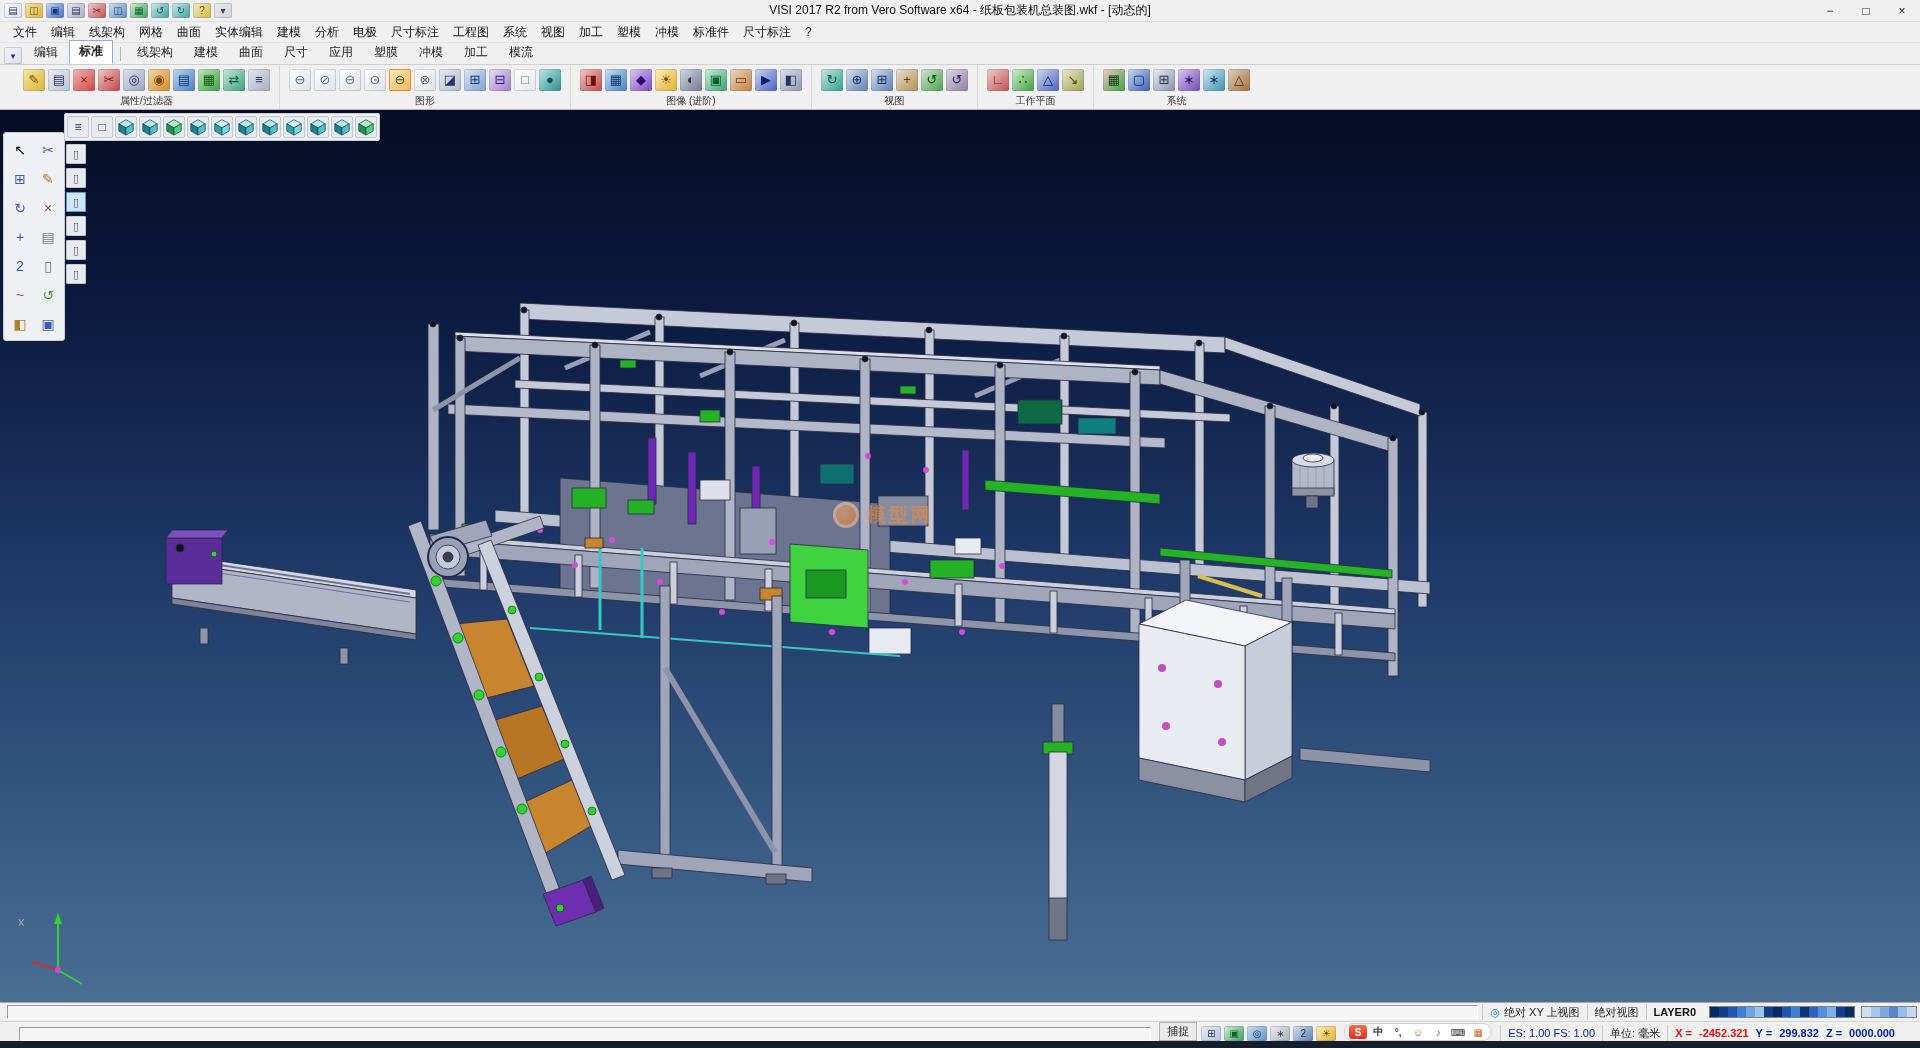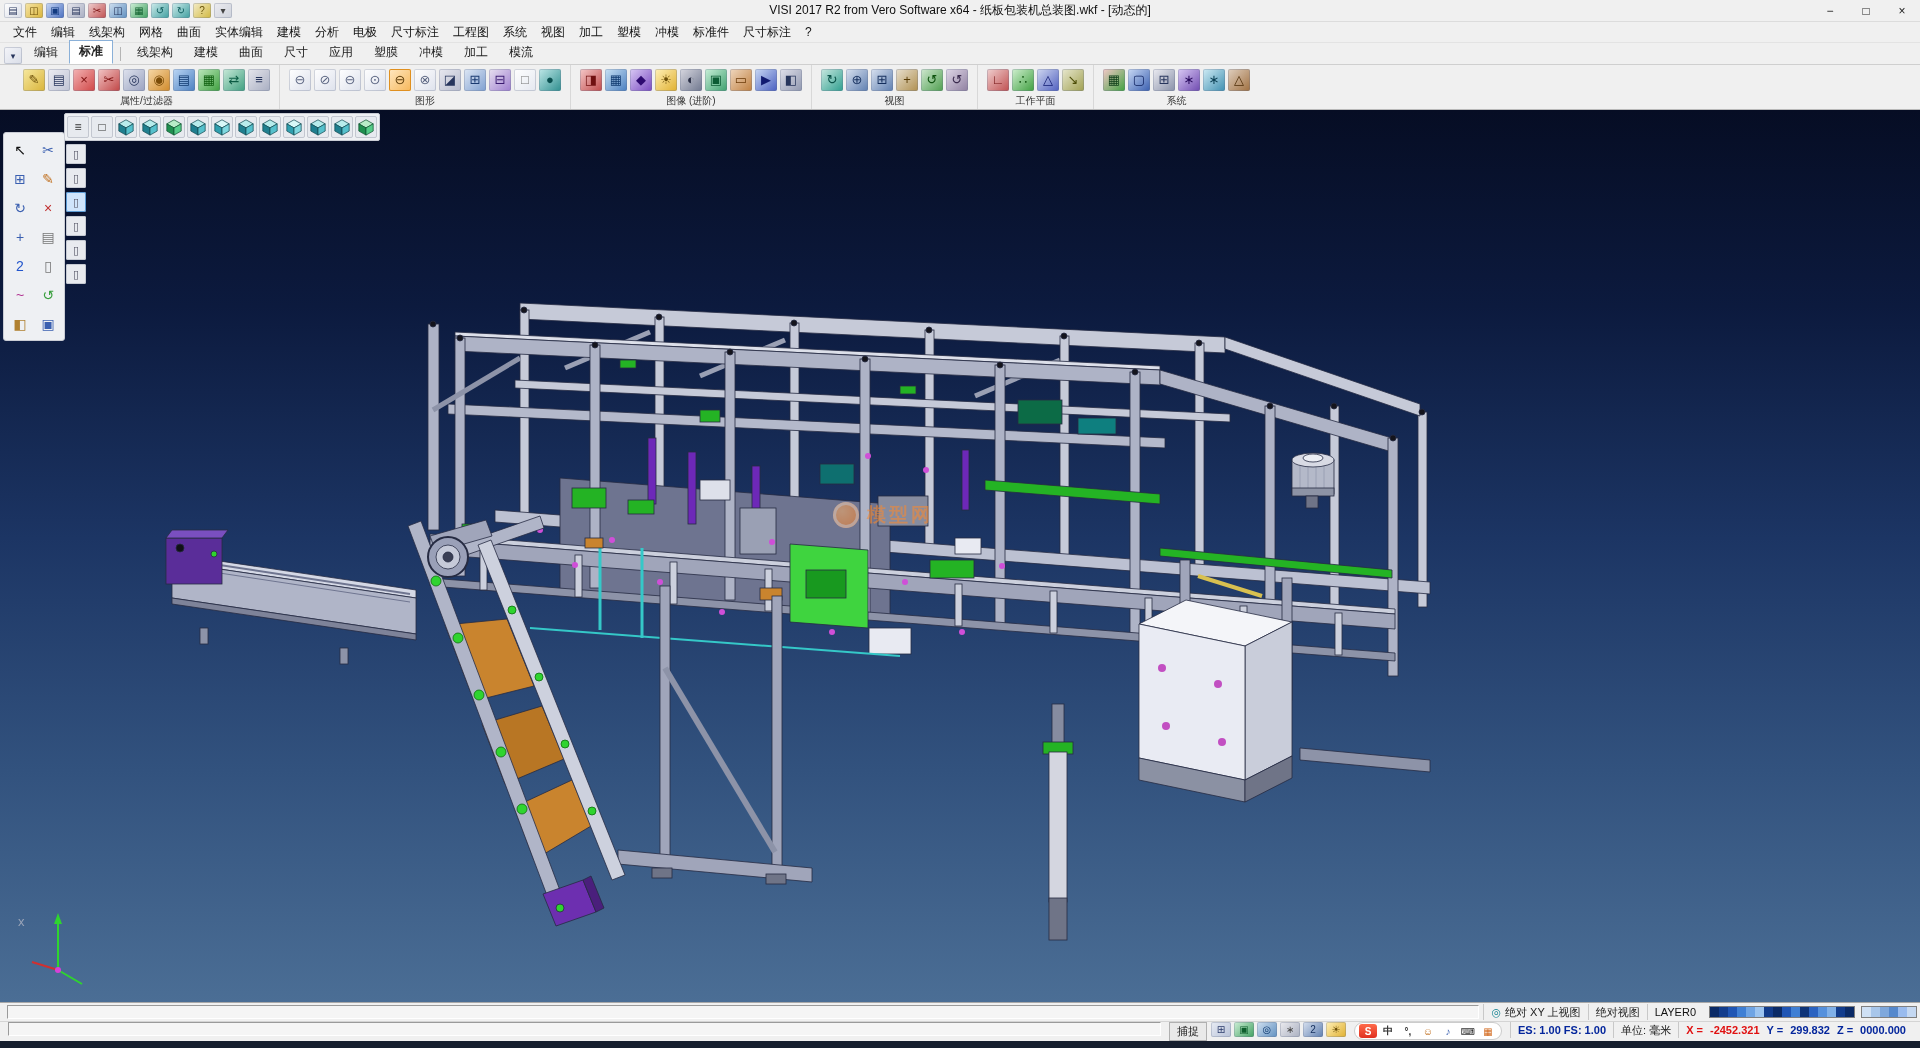--- a/index.html
+++ b/index.html
@@ -72,38 +72,38 @@
     background:radial-gradient(circle at 35% 35%,#ffb066,#ff7a1a);
     box-shadow:inset 0 0 0 3px rgba(255,255,255,.55)}
   .wm-text{color:#ff8a2a;font-size:19px;font-weight:bold;letter-spacing:3px;white-space:nowrap}
 
   .triad{position:absolute;left:12px;bottom:10px;z-index:3}
 
   
   .status1{position:absolute;left:0;top:1002px;width:100%;height:19px;background:#f0f0f0;
     border-top:1px solid #a8a8a8;display:flex;align-items:center;font-size:11px;color:#222;padding:0 3px}
   .status2{position:absolute;left:0;top:1021px;width:100%;height:20px;background:#f0f0f0;
-    border-top:1px solid #d4d4d4;display:flex;align-items:flex-start;font-size:11px;color:#222;padding:0 4px}
+    border-top:1px solid #d4d4d4;display:flex;align-items:flex-end;font-size:11px;color:#222;padding:0 15px}
   .prompt{flex:1;height:14px;margin:0 4px;background:#f5f5f5;
     border:1px solid;border-color:#9a9a9a #ffffff #ffffff #9a9a9a}
   .sfield{display:flex;align-items:center;gap:4px;padding:0 7px;height:16px;
     border-left:1px solid #c8c8c8;white-space:nowrap}
   .wp-icon{color:#0c7f8f;font-size:11px}
-  .layer-label{font-weight:normal;color:#111}
+  .layer-label{font-weight:bold;color:#111}
   .segbar{display:flex;height:12px;border:1px solid #7f7f7f;margin-left:6px}
   .seg{width:9px;height:100%}
   .snap-btn{padding:1px 7px;border:1px solid #b0b0b0;background:#e9e9e9;font-size:11px;margin:0 4px}
   .sicons{display:flex;gap:3px;align-items:center}
   .sicon{width:20px;height:15px;font-size:10px}
   .sogou{display:flex;align-items:center;gap:2px;background:#fff;border:1px solid #ccc;
     border-radius:9px;padding:1px 4px;height:18px;margin:0 8px}
   .sg{width:18px;height:14px;display:flex;align-items:center;justify-content:center;font-size:10px;
     font-weight:bold;border-radius:3px;color:var(--gc,#444);
     background:linear-gradient(180deg,var(--c1,#ffffff),var(--c2,#ffffff))}
-  .esfs{color:#04269c;font-weight:bold}
+  .esfs{color:#04269c;font-weight:normal}
   .units{color:#222}
   .clabel,.cval{color:#04269c;font-weight:bold;margin-right:3px}
   .xred{color:#e01010}
 
   .sliver{position:absolute;left:0;top:1041px;width:100%;height:7px;background:#161e2e}
 </style>
 </head>
 <body>
 
 <div class="app">

